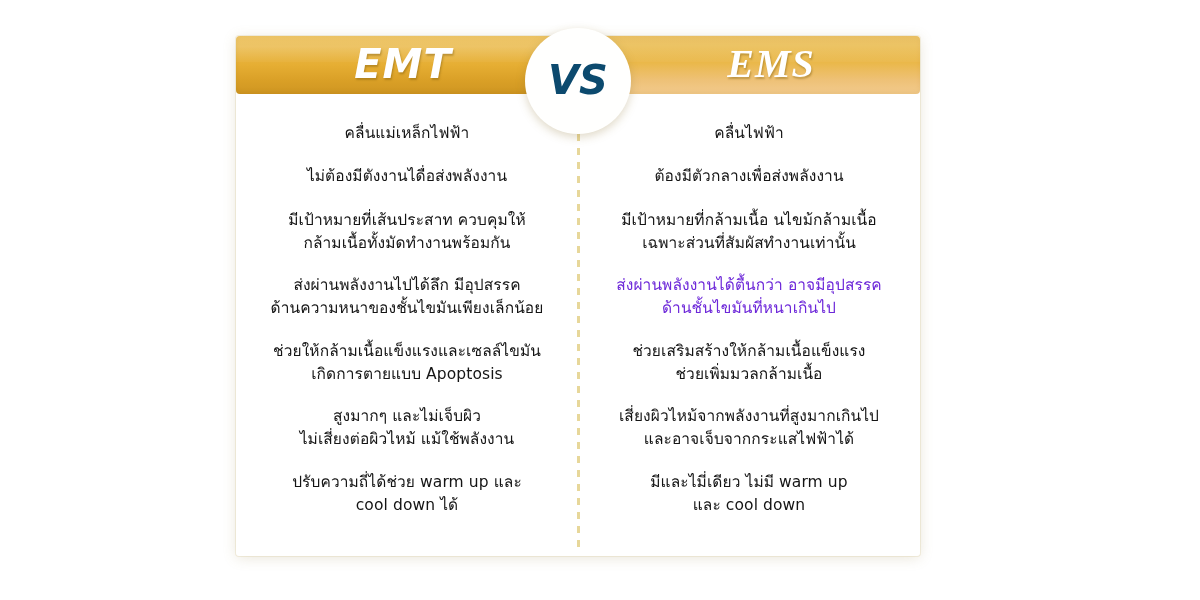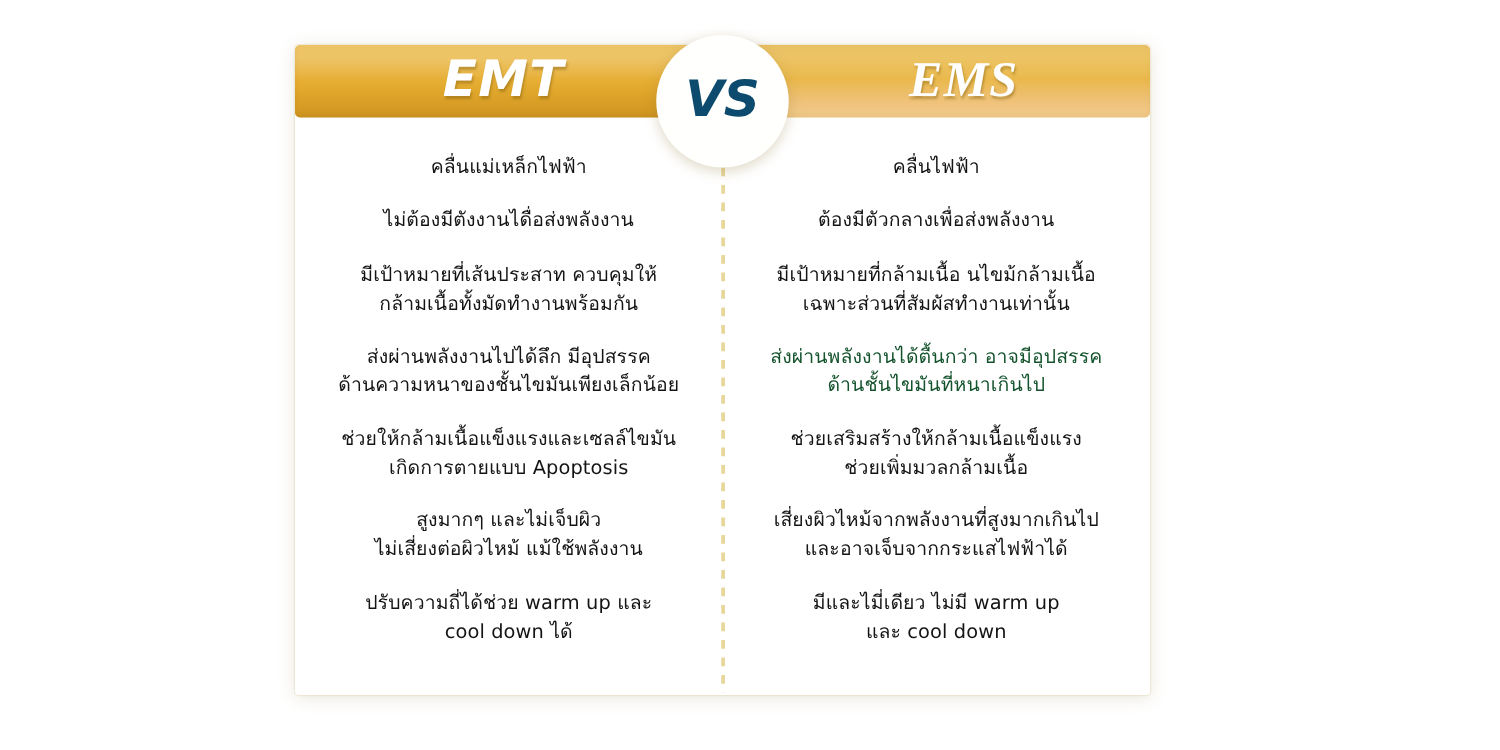--- a/index.html
+++ b/index.html
@@ -160,21 +160,21 @@
   .row {
     text-align: center;
     font-size: 15.5px;
     line-height: 1.5;
     color: #141414;
     font-weight: 500;
     letter-spacing: 0.1px;
     margin-bottom: 20px;
   }
   .row.two-line { margin-bottom: 19px; }
-  .row.highlight { color: #14532d; }
+  .row.highlight { color: #6d28d9; }
   .row-line { display: block; white-space: nowrap; }
 </style>
 </head>
 <body>
 
 <div id="infographic">
   <div class="card">
 
     <div class="banner banner-left">
       <div class="banner-sheen"></div>

